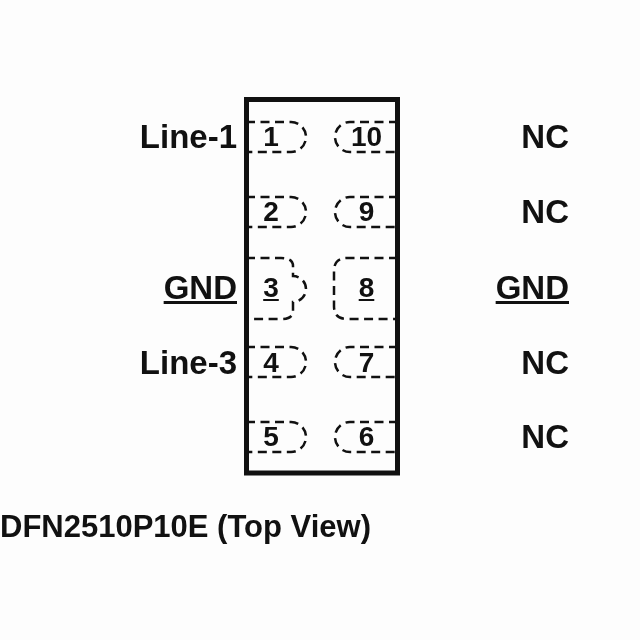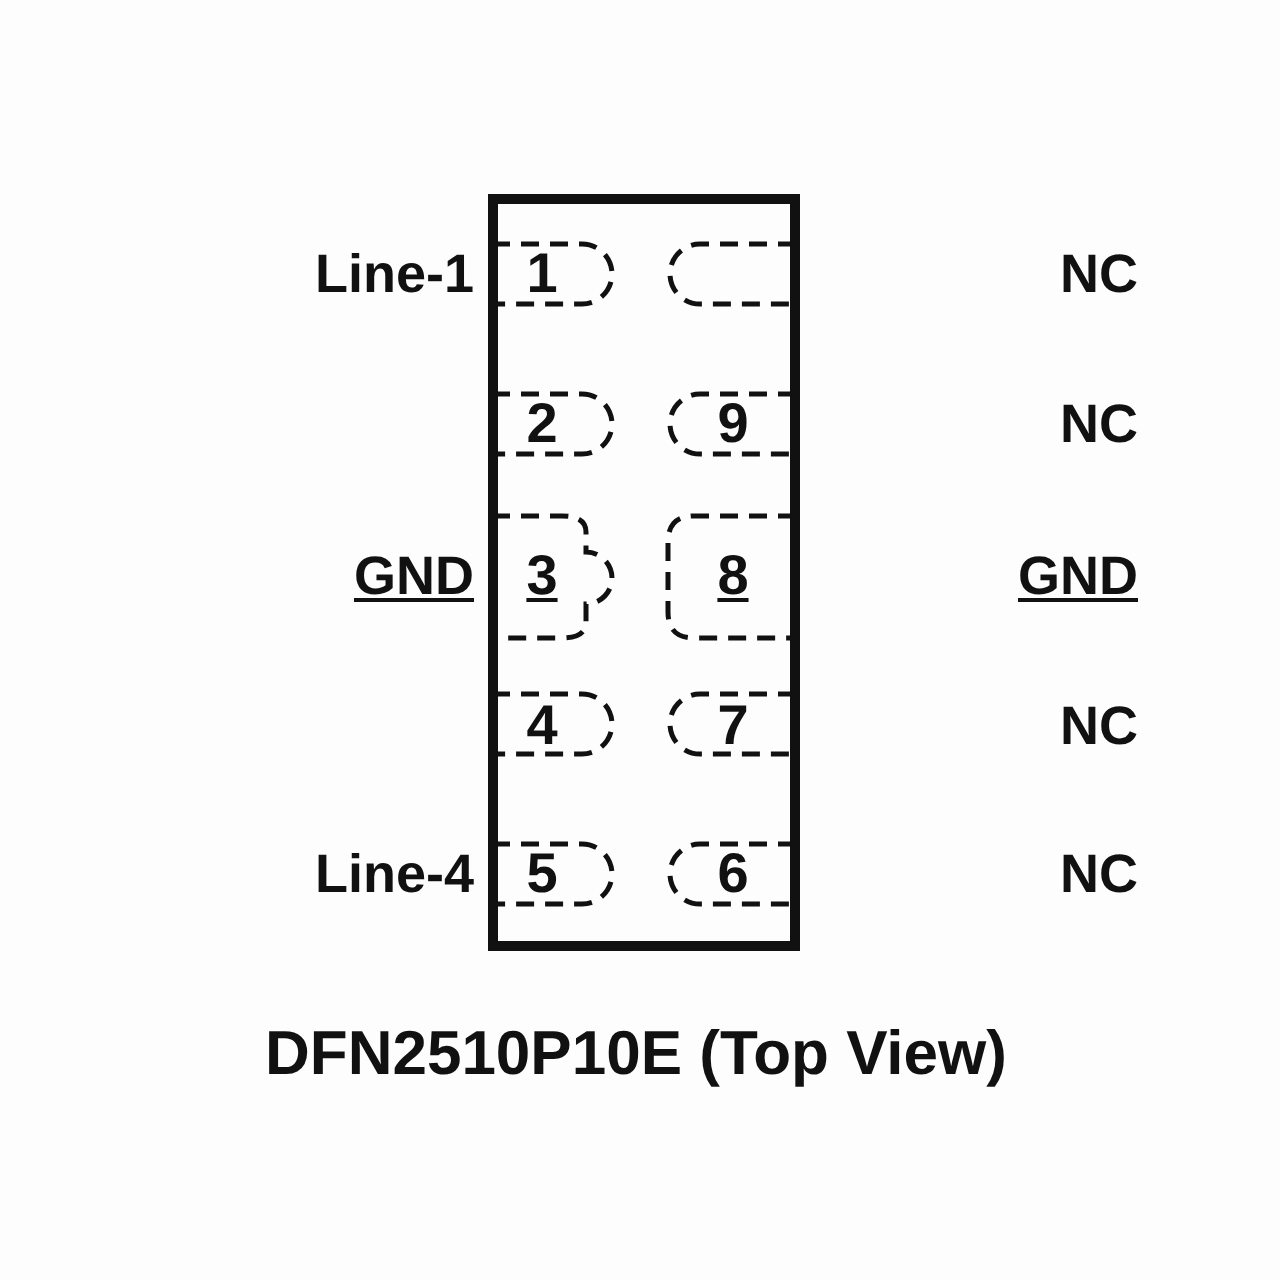--- a/index.html
+++ b/index.html
@@ -35,21 +35,21 @@
     stroke-width: 2.5;
     stroke-dasharray: 9 5.5;
     stroke-linecap: butt;
   }
   .txt {
     position: absolute;
     font-weight: bold;
     white-space: nowrap;
   }
   .pin-label {
-    font-size: 27px;
+    font-size: 33px;
     height: 32px;
     line-height: 32px;
   }
   .pin-label.left {
     left: 70px;
     width: 167px;
     text-align: right;
   }
   .pin-label.right {
     left: 409px;
@@ -72,21 +72,20 @@
   }
   .row-1 { top: 121px; }
   .row-2 { top: 196px; }
   .row-3 { top: 272px; text-decoration: underline; }
   .row-4 { top: 347px; }
   .row-5 { top: 421px; }
   .caption {
     left: 0;
     top: 507px;
     width: 636px;
-    text-align: center;
     font-size: 31px;
     height: 40px;
     line-height: 40px;
   }
 </style>
 </head>
 <body>
 
 <div class="stage">
 
@@ -102,28 +101,29 @@
 
     <path class="pad" d="M 398 122 H 350 A 15 15 0 0 0 350 152 H 398"></path>
     <path class="pad" d="M 398 197 H 350 A 15 15 0 0 0 350 227 H 398"></path>
     <path class="pad" d="M 398 258 H 347 Q 334 258 334 271 V 306 Q 334 319 347 319 H 398"></path>
     <path class="pad" d="M 398 347 H 350 A 15 15 0 0 0 350 377 H 398"></path>
     <path class="pad" d="M 398 422 H 350 A 15 15 0 0 0 350 452 H 398"></path>
   </svg>
 
   <div class="txt pin-label left row-1">Line-1</div>
   <div class="txt pin-label left row-3">GND</div>
-  <div class="txt pin-label left row-5">Line-4</div>
+  <div class="txt pin-label left row-4">Line-3</div>
 
   <div class="txt pin-number left row-1">1</div>
   <div class="txt pin-number left row-2">2</div>
   <div class="txt pin-number left row-3">3</div>
   <div class="txt pin-number left row-4">4</div>
   <div class="txt pin-number left row-5">5</div>
 
+  <div class="txt pin-number right row-1">10</div>
   <div class="txt pin-number right row-2">9</div>
   <div class="txt pin-number right row-3">8</div>
   <div class="txt pin-number right row-4">7</div>
   <div class="txt pin-number right row-5">6</div>
 
   <div class="txt pin-label right row-1">NC</div>
   <div class="txt pin-label right row-2">NC</div>
   <div class="txt pin-label right row-3">GND</div>
   <div class="txt pin-label right row-4">NC</div>
   <div class="txt pin-label right row-5">NC</div>

